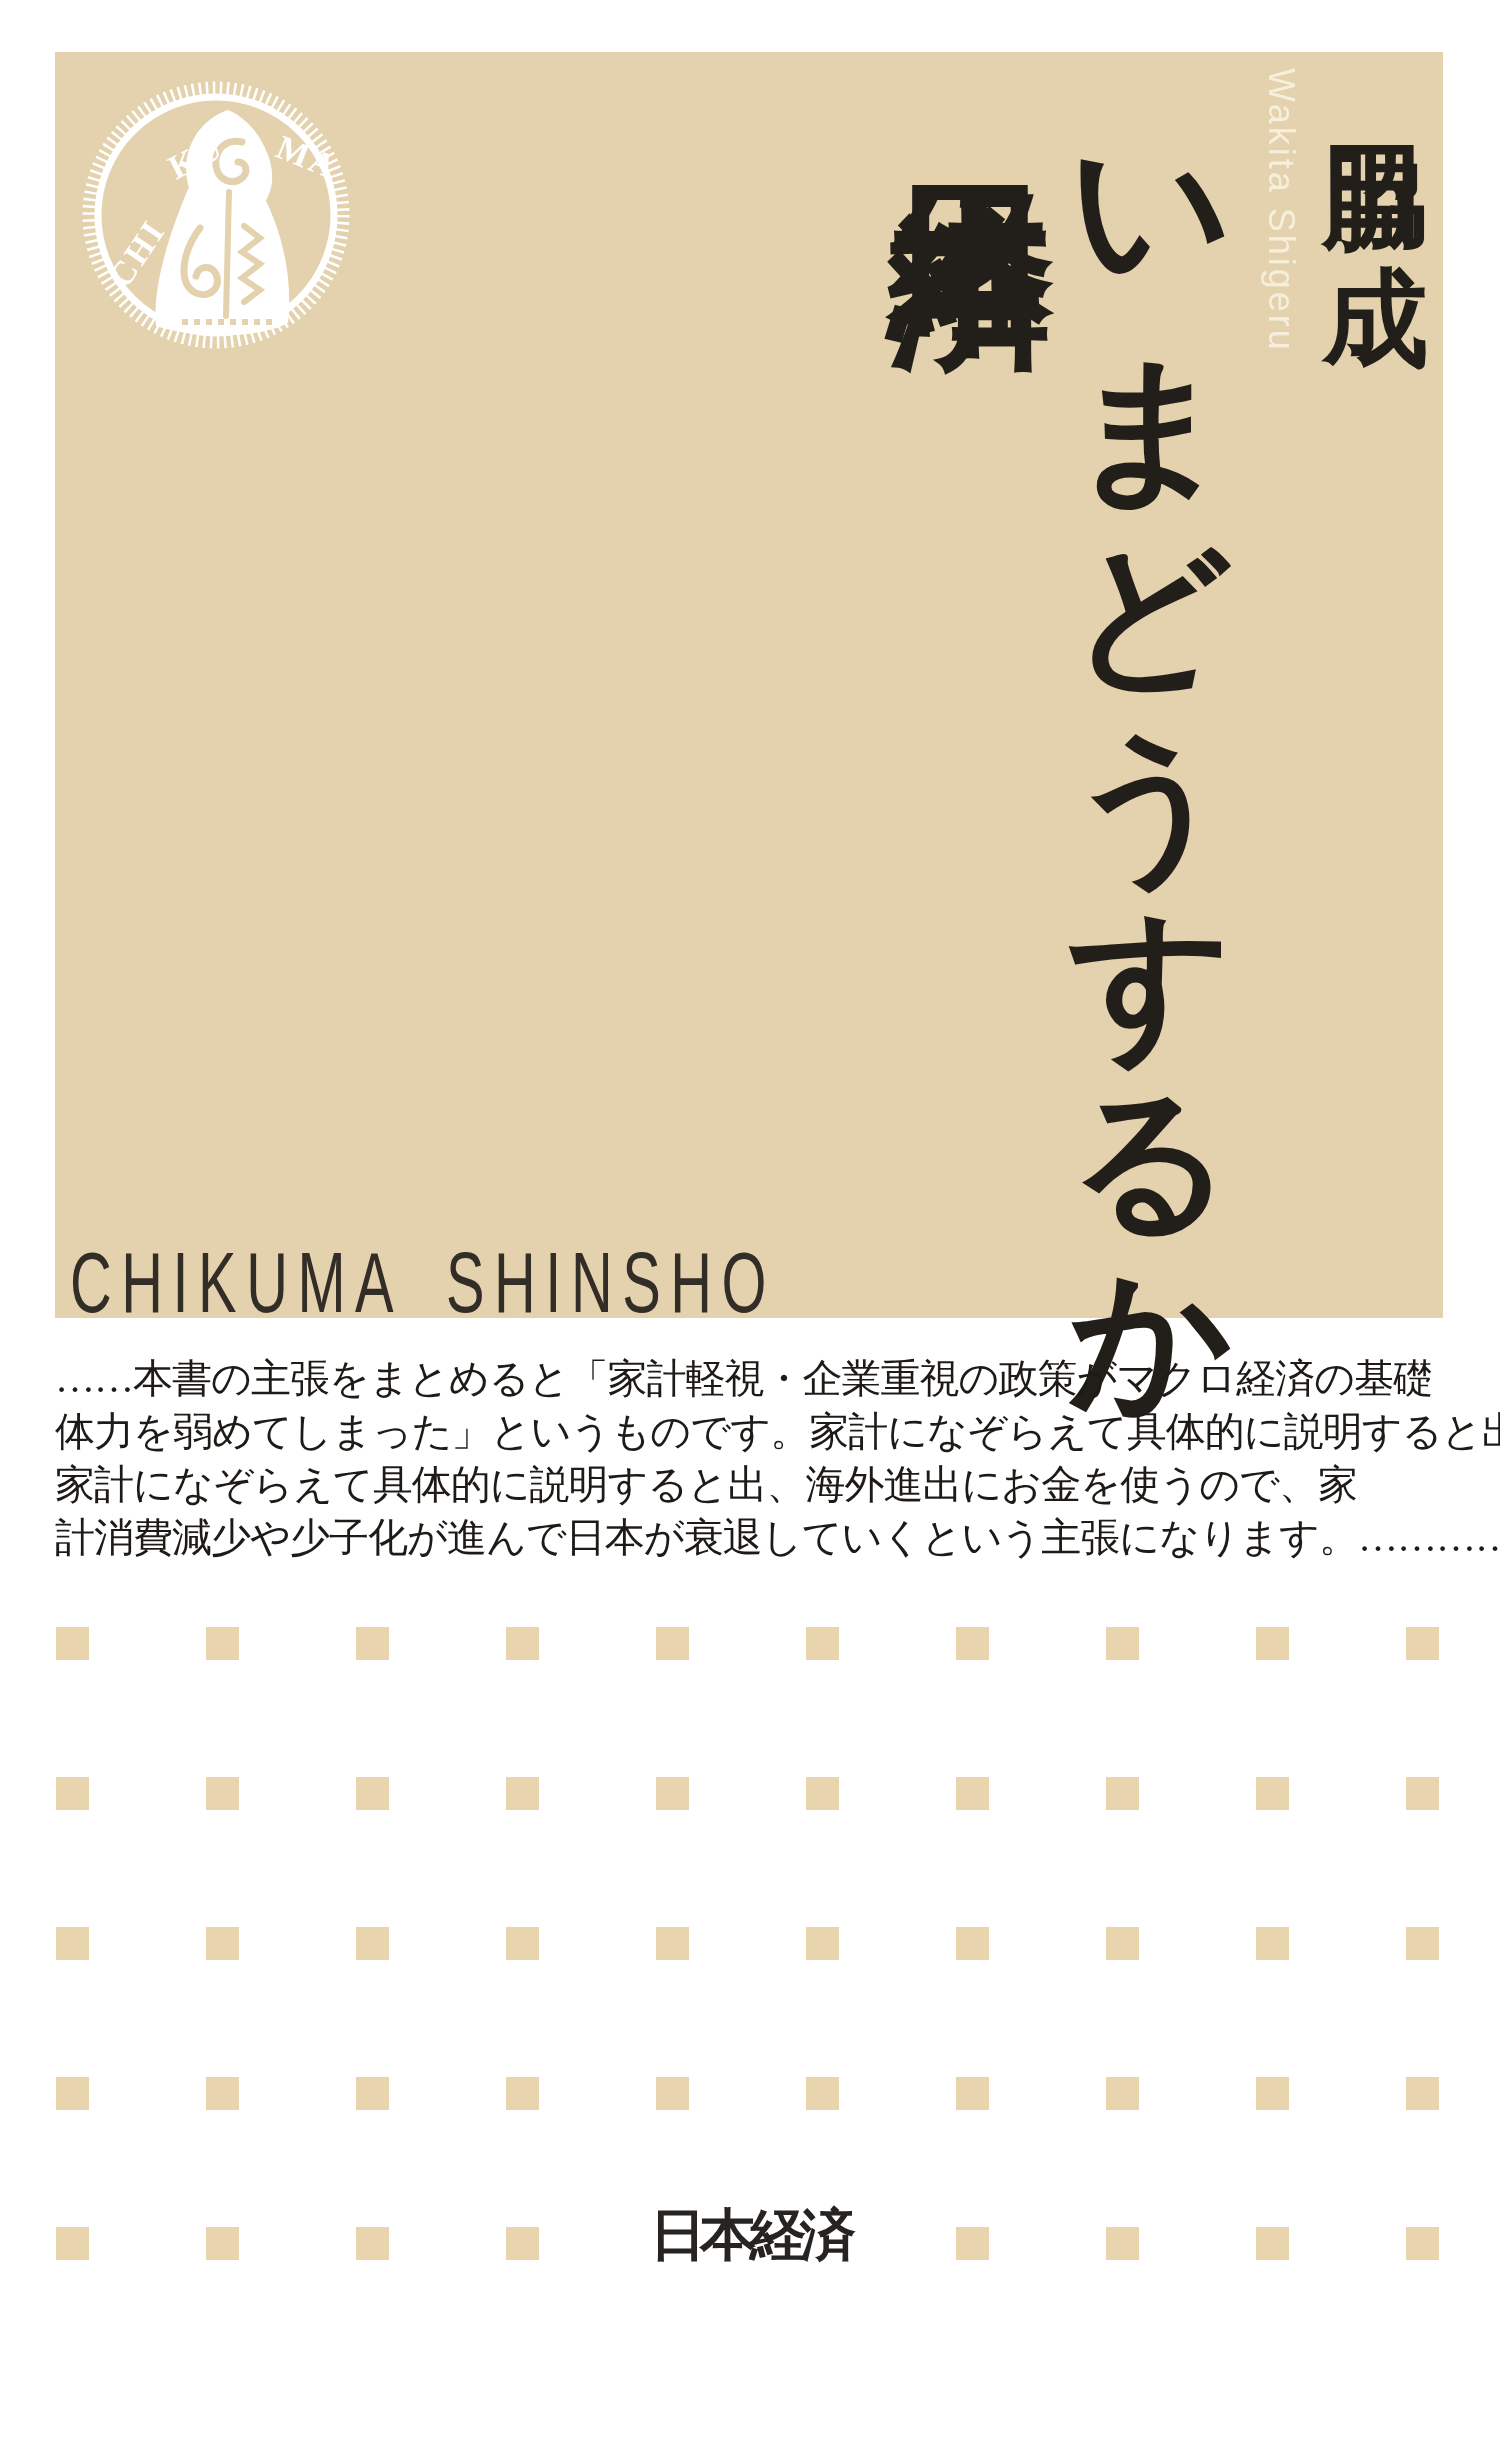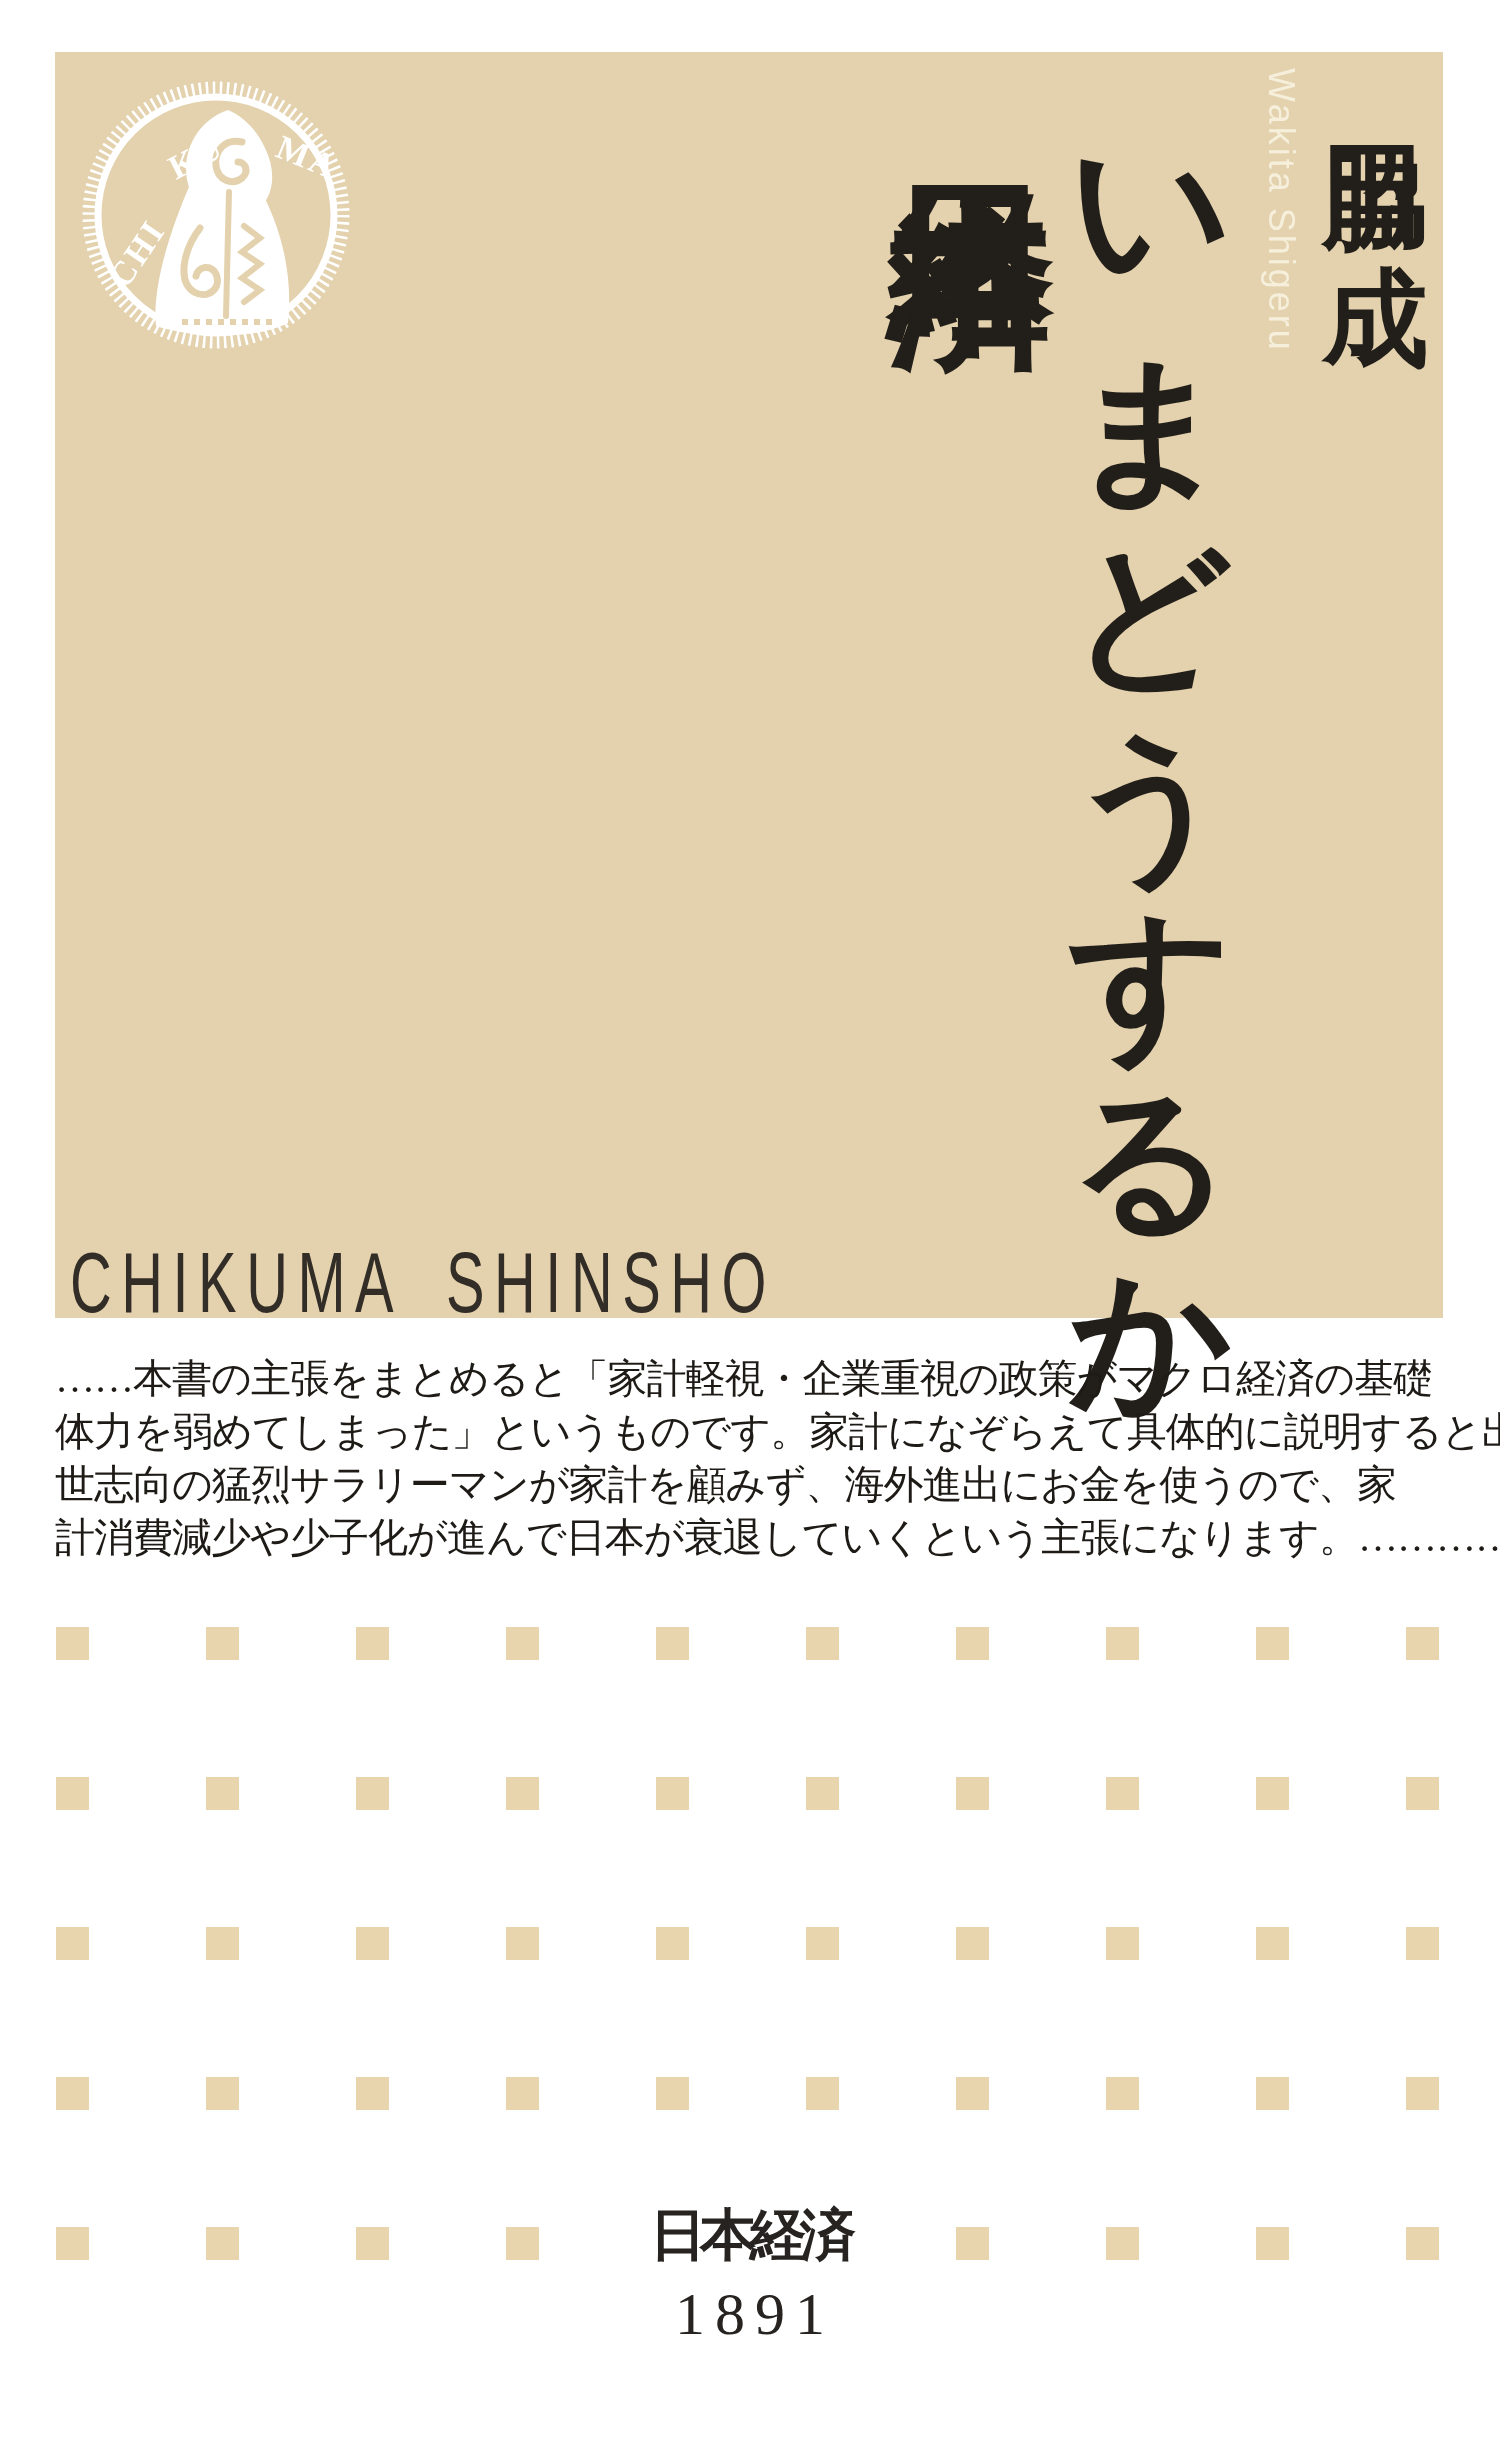--- a/index.html
+++ b/index.html
@@ -93,21 +93,21 @@
   </svg>
 
   <div class="author-col">脇田 成</div>
   <div class="romaji-col">Wakita Shigeru</div>
 
   <div class="title-col right">いまどうするか</div>
   <div class="title-col left">日本経済</div>
 
   <div class="series-en">CHIKUMA SHINSHO</div>
 
-  <div class="blurb" id="blurb"><span>……本書の主張をまとめると「家計軽視・企業重視の政策がマクロ経済の基礎</span><br><span>体力を弱めてしまった」というものです。家計になぞらえて具体的に説明すると出</span><br><span>世志向の猛烈サラリーマンが家計を顧みず、海外進出にお金を使うので、家</span><br><span>計消費減少や少子化が進んで日本が衰退していくという主張になります。…………</span></div>
+  <div class="blurb" id="blurb"><span>……本書の主張をまとめると「家計軽視・企業重視の政策がマクロ経済の基礎</span><br><span>体力を弱めてしまった」というものです。家計になぞらえて具体的に説明すると出</span><br><span>家計になぞらえて具体的に説明すると出、海外進出にお金を使うので、家</span><br><span>計消費減少や少子化が進んで日本が衰退していくという主張になります。…………</span></div>
 
   <div id="dot-grid">
       <div class="dot" style="left: 56px; top: 1627px; width: 33px; height: 33px; background: rgb(232, 213, 173);"></div>
       <div class="dot" style="left: 206px; top: 1627px; width: 33px; height: 33px; background: rgb(232, 213, 173);"></div>
       <div class="dot" style="left: 356px; top: 1627px; width: 33px; height: 33px; background: rgb(232, 213, 173);"></div>
       <div class="dot" style="left: 506px; top: 1627px; width: 33px; height: 33px; background: rgb(232, 213, 173);"></div>
       <div class="dot" style="left: 656px; top: 1627px; width: 33px; height: 33px; background: rgb(232, 213, 173);"></div>
       <div class="dot" style="left: 806px; top: 1627px; width: 33px; height: 33px; background: rgb(232, 213, 173);"></div>
       <div class="dot" style="left: 956px; top: 1627px; width: 33px; height: 33px; background: rgb(232, 213, 173);"></div>
       <div class="dot" style="left: 1106px; top: 1627px; width: 33px; height: 33px; background: rgb(232, 213, 173);"></div>
@@ -147,15 +147,14 @@
       <div class="dot" style="left: 206px; top: 2227px; width: 33px; height: 33px; background: rgb(232, 213, 173);"></div>
       <div class="dot" style="left: 356px; top: 2227px; width: 33px; height: 33px; background: rgb(232, 213, 173);"></div>
       <div class="dot" style="left: 506px; top: 2227px; width: 33px; height: 33px; background: rgb(232, 213, 173);"></div>
       <div class="dot" style="left: 956px; top: 2227px; width: 33px; height: 33px; background: rgb(232, 213, 173);"></div>
       <div class="dot" style="left: 1106px; top: 2227px; width: 33px; height: 33px; background: rgb(232, 213, 173);"></div>
       <div class="dot" style="left: 1256px; top: 2227px; width: 33px; height: 33px; background: rgb(232, 213, 173);"></div>
       <div class="dot" style="left: 1406px; top: 2227px; width: 33px; height: 33px; background: rgb(232, 213, 173);"></div>
     </div>
 
   <div class="series-jp">日本経済</div>
-  <div class="book-number">1891</div>
 
 </div>
 
 </body></html>

